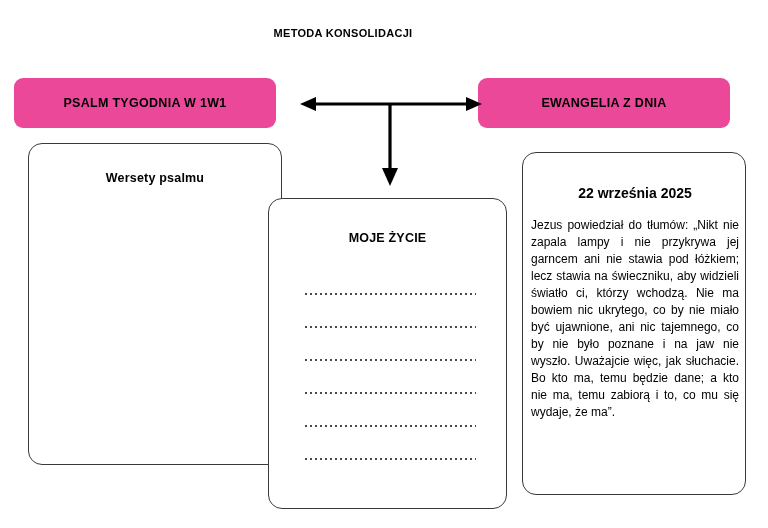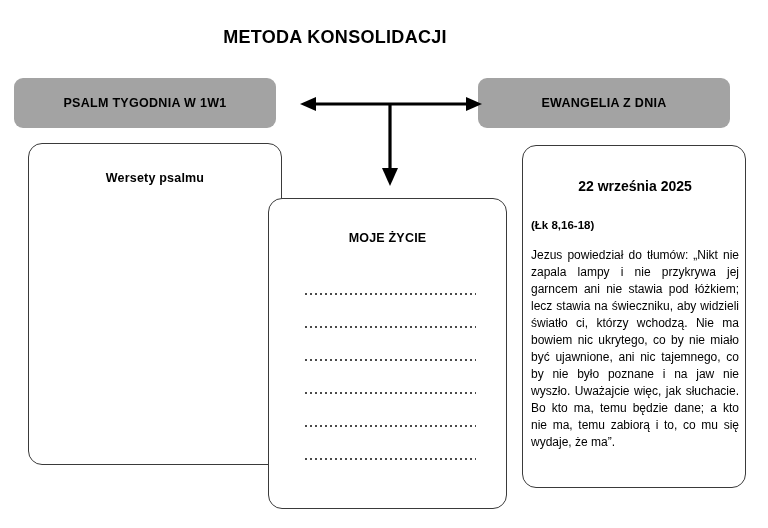--- a/index.html
+++ b/index.html
@@ -16,33 +16,33 @@
   }
   .canvas {
     position: relative;
     width: 768px;
     height: 528px;
   }
 
   
   .title {
     position: absolute;
-    left: 0;
+    left: 8px;
     top: 27px;
     width: 670px;
     text-align: center;
-    font-size: 18px;
+    font-size: 11px;
     font-weight: bold;
     letter-spacing: 0.3px;
   }
 
   
   .banner {
     position: absolute;
-    background: #a3a3a3;
+    background: #ec4899;
     border-radius: 9px;
     display: flex;
     align-items: center;
     justify-content: center;
     font-size: 12.5px;
     font-weight: bold;
     letter-spacing: 0.3px;
   }
   .banner-left  { left: 14px;  top: 78px; width: 262px; height: 50px; }
   .banner-right { left: 478px; top: 78px; width: 252px; height: 50px; }
@@ -50,21 +50,21 @@
   
   .panel {
     position: absolute;
     background: #ffffff;
     border: 1.4px solid #3a3a3a;
     border-radius: 14px;
     box-sizing: border-box;
   }
   .panel-left   { left: 28px;  top: 143px; width: 254px; height: 322px; }
   .panel-center { left: 268px; top: 198px; width: 239px; height: 311px; }
-  .panel-right  { left: 522px; top: 145px; width: 224px; height: 343px; }
+  .panel-right  { left: 522px; top: 152px; width: 224px; height: 343px; }
 
   .panel-heading {
     text-align: center;
     font-size: 12.5px;
     font-weight: bold;
     letter-spacing: 0.2px;
   }
   .panel-left .panel-heading   { margin-top: 27px; }
   .panel-center .panel-heading { margin-top: 32px; }
 
@@ -154,18 +154,17 @@
       <div class="dotline"></div>
       <div class="dotline"></div>
       <div class="dotline"></div>
       <div class="dotline"></div>
     </div>
   </div>
 
   <div class="panel panel-right">
     <div class="gospel-inner">
       <div class="gospel-date">22 września 2025</div>
-      <div class="gospel-ref">(Łk 8,16-18)</div>
       <div class="gospel-body">Jezus powiedział do tłumów: „Nikt nie zapala lampy i nie przykrywa jej garncem ani nie stawia pod łóżkiem; lecz stawia na świeczniku, aby widzieli światło ci, którzy wchodzą. Nie ma bowiem nic ukrytego, co by nie miało być ujawnione, ani nic tajemnego, co by nie było poznane i na jaw nie wyszło. Uważajcie więc, jak słuchacie. Bo kto ma, temu będzie dane; a kto nie ma, temu zabiorą i to, co mu się wydaje, że ma”.</div>
     </div>
   </div>
 
 </div>
 
 </body></html>

